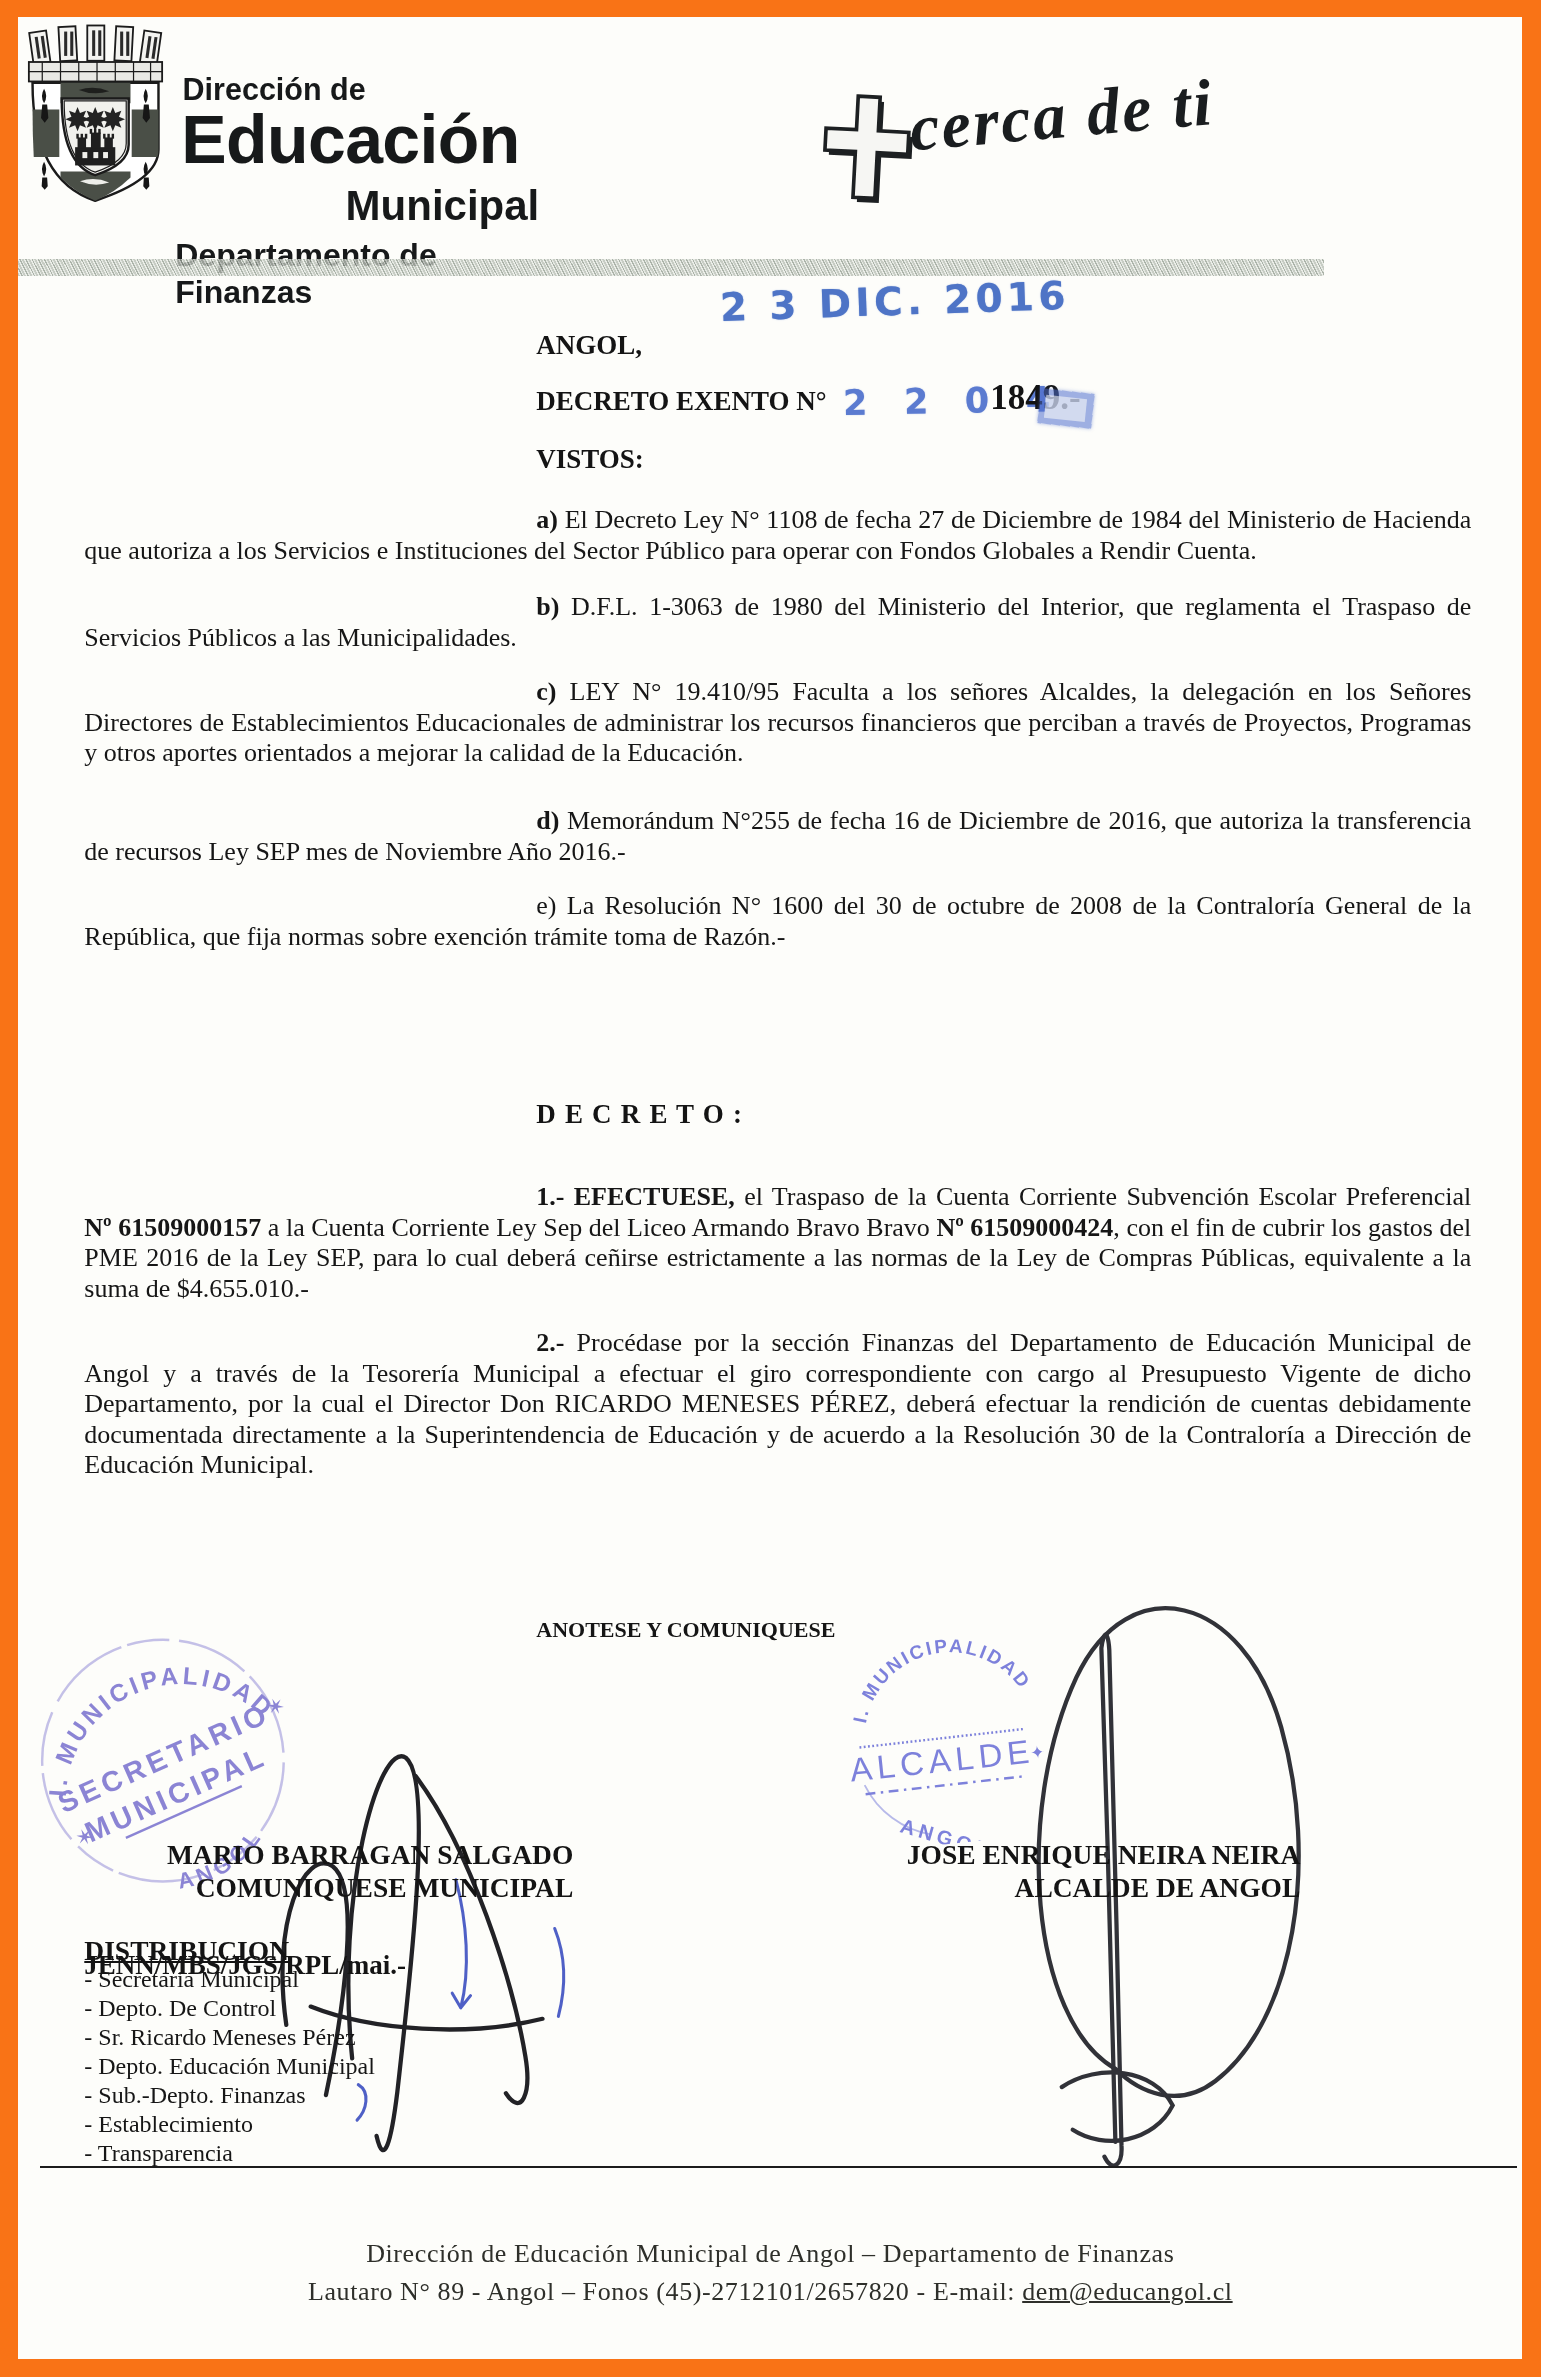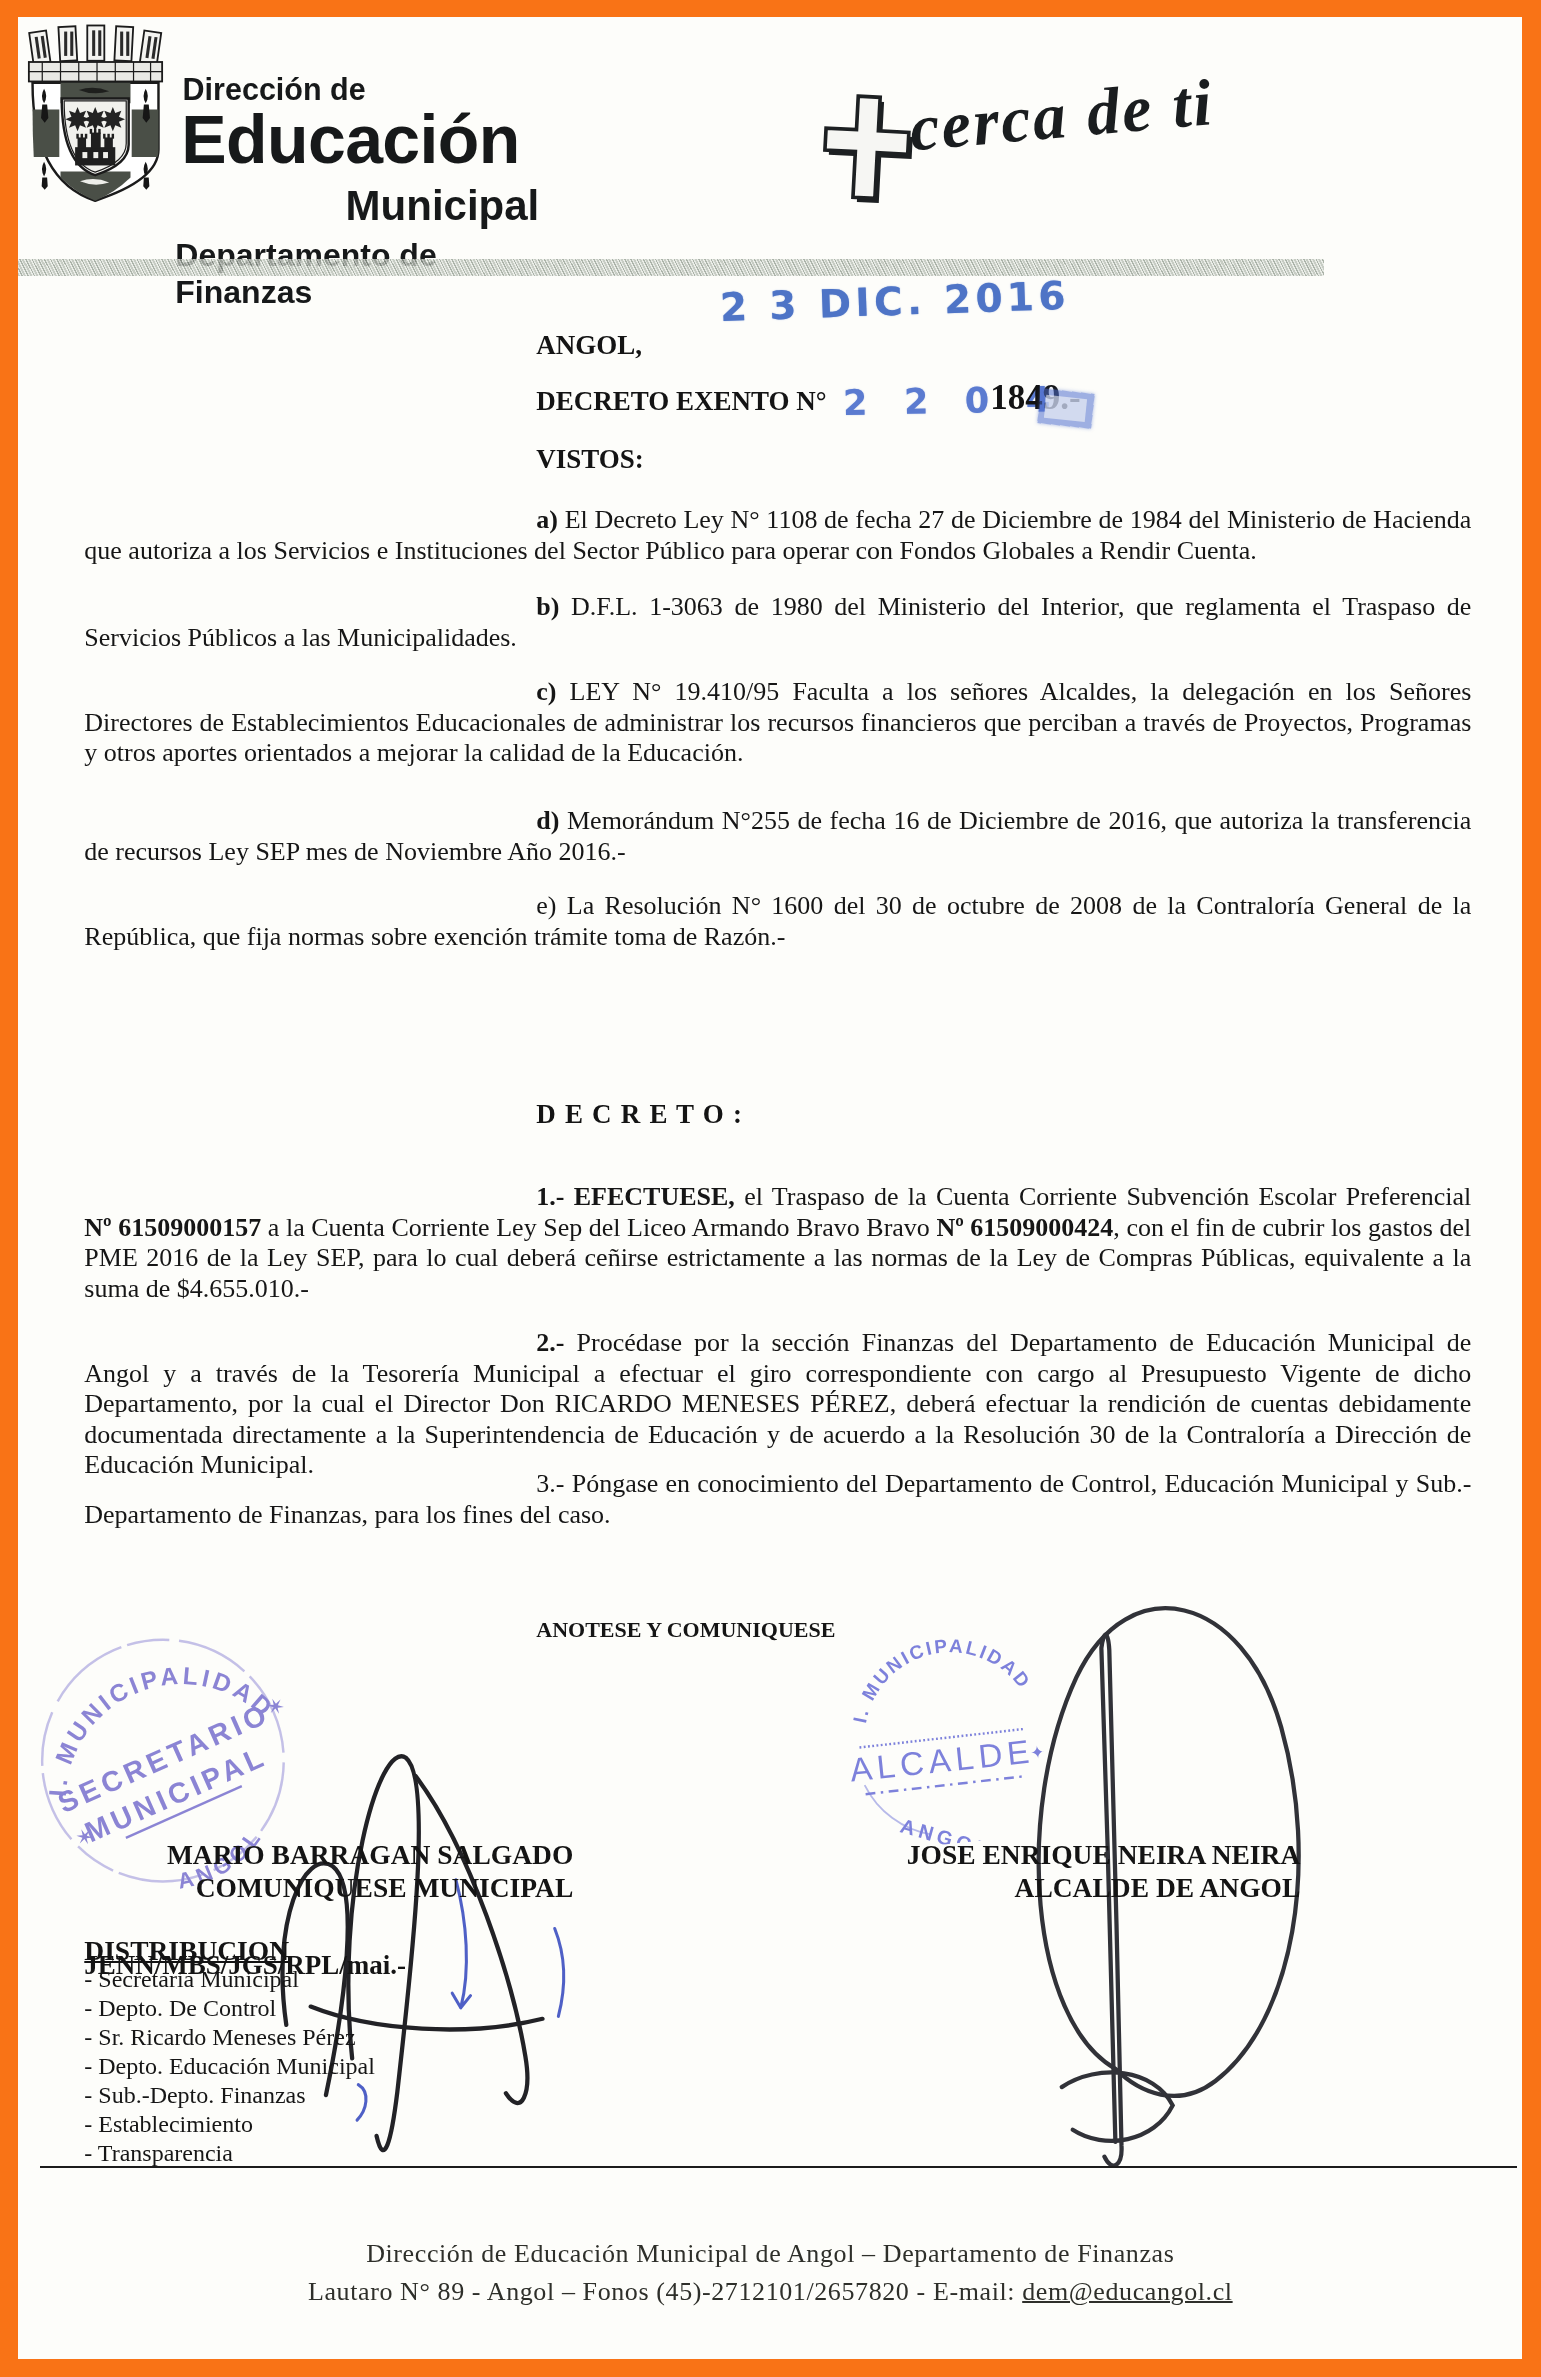--- a/index.html
+++ b/index.html
@@ -178,21 +178,20 @@
     <div class="bt indent" style="top:488px;"><span style="font-weight: bold;">a) </span><span>El Decreto Ley N° 1108 de fecha 27 de Diciembre de 1984 del Ministerio de Hacienda que autoriza a los Servicios e Instituciones del Sector Público para operar con Fondos Globales a Rendir Cuenta.</span></div>
     <div class="bt indent" style="top:575px;"><span style="font-weight: bold;">b) </span><span>D.F.L. 1-3063 de 1980 del Ministerio del Interior, que reglamenta el Traspaso de Servicios Públicos a las Municipalidades.</span></div>
     <div class="bt indent" style="top:660px;"><span style="font-weight: bold;">c) </span><span>LEY N° 19.410/95 Faculta a los señores Alcaldes, la delegación en los Señores  Directores de Establecimientos Educacionales  de administrar los recursos  financieros que perciban a través de Proyectos,  Programas y otros aportes orientados a mejorar la calidad de la  Educación.</span></div>
     <div class="bt indent" style="top:789px;"><span style="font-weight: bold;">d) </span><span>Memorándum N°255 de fecha 16 de Diciembre de 2016, que autoriza la transferencia de recursos Ley SEP mes de Noviembre Año 2016.-</span></div>
     <div class="bt indent" style="top:874px;"><span>e) La Resolución N° 1600 del 30  de  octubre  de  2008 de  la  Contraloría  General  de  la República, que fija normas sobre exención trámite toma de Razón.-</span></div>
 
     <div class="hline decreto-h" style="top:1082px;">D E C R E T O :</div>
 
     <div class="bt indent" style="top:1165px;"><span style="font-weight: bold;">1.- EFECTUESE,</span><span> el  Traspaso  de  la  Cuenta  Corriente  Subvención  Escolar  Preferencial </span><span style="font-weight: bold;">Nº 61509000157</span><span> a la Cuenta  Corriente Ley Sep del Liceo Armando Bravo Bravo </span><span style="font-weight: bold;">Nº 61509000424</span><span>, con  el  fin  de  cubrir  los  gastos del PME 2016 de la Ley SEP,  para lo cual deberá ceñirse estrictamente a las normas de la Ley de Compras Públicas,  equivalente a la suma de $4.655.010.-</span></div>
     <div class="bt indent" style="top:1311px;"><span style="font-weight: bold;">2.-</span><span> Procédase por la sección Finanzas del Departamento de Educación Municipal de Angol y a través  de  la  Tesorería  Municipal a efectuar el giro correspondiente con cargo al Presupuesto  Vigente de dicho  Departamento, por la cual el Director  Don  RICARDO  MENESES  PÉREZ,  deberá  efectuar  la  rendición  de  cuentas  debidamente  documentada  directamente  a  la Superintendencia de Educación y de acuerdo a la Resolución 30 de la Contraloría a Dirección de Educación Municipal.</span></div>
-    <div class="bt indent" style="top:1452px;"><span>3.- Póngase  en  conocimiento  del  Departamento  de  Control,  Educación  Municipal  y  Sub.- Departamento de Finanzas, para los fines del caso.</span></div>
 
     <div class="anotese">ANOTESE Y COMUNIQUESE</div>
 
     <svg class="stamp-svg" style="left:0px;top:1587px;transform:rotate(-24deg);" width="293" height="305" viewBox="0 0 480 500">
       <g fill="#7b74cf" stroke="#7b74cf" opacity=".88">
         <defs>
           <path id="larcT" d="M 52 282 A 190 190 0 0 1 418 270" fill="none"></path>
           <path id="larcB" d="M 96 408 A 185 185 0 0 0 372 400" fill="none"></path>
         </defs>
         <circle cx="235" cy="255" r="198" fill="none" stroke-width="4" opacity=".5" stroke-dasharray="70 16 120 12 90 20 140 10"></circle>

